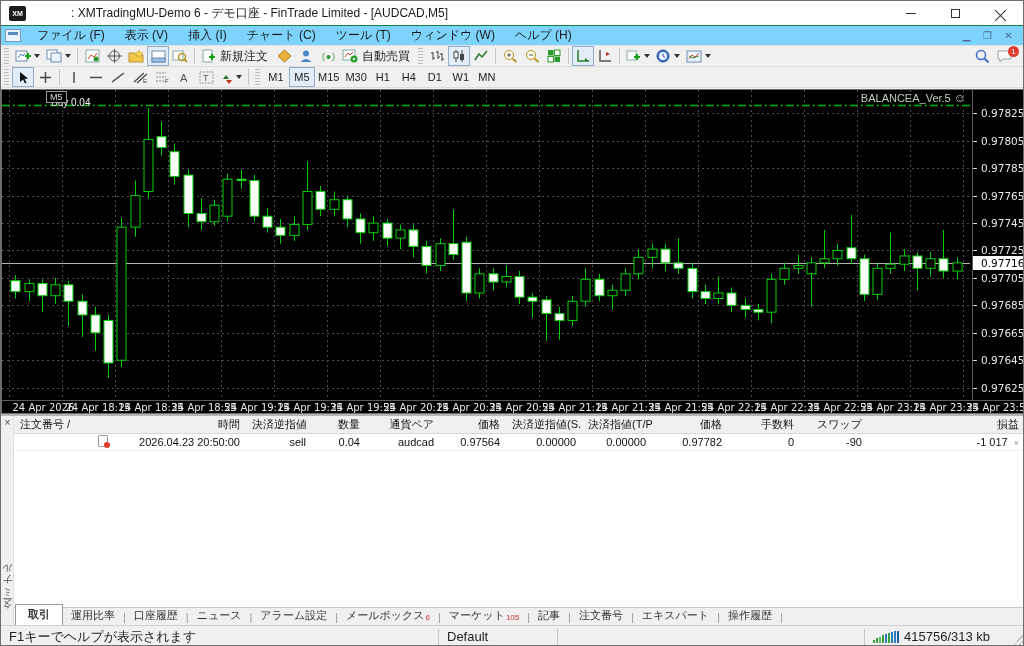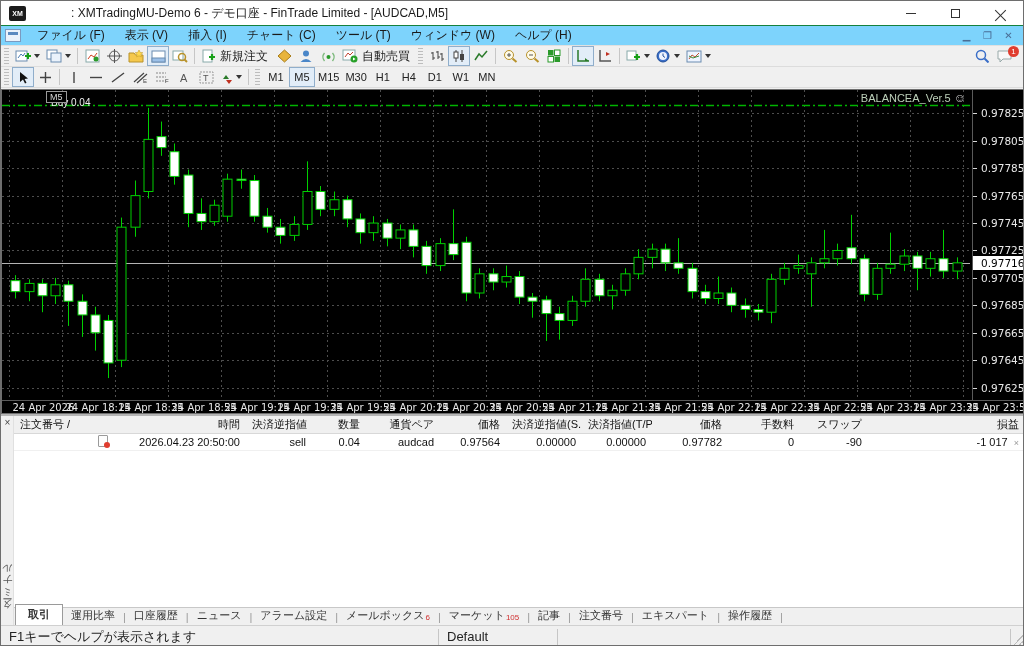--- a/index.html
+++ b/index.html
@@ -726,14 +726,28 @@
   </div>
 </div>
 
 <div class="statusbar">
   <div class="sb-cell sb-help">F1キーでヘルプが表示されます</div>
   <div class="sb-sep"></div>
   <div class="sb-cell sb-profile">Default</div>
   <div class="sb-sep"></div>
   <div class="sb-fill"></div>
   <div class="sb-sep"></div>
+  <div class="sb-cell sb-traffic">
+    <span class="traffic-bars">
+      <i style="height:3px;background:#3a9e3a"></i>
+        <i style="height:5px;background:#3a9e3a"></i>
+        <i style="height:6px;background:#57b357"></i>
+        <i style="height:8px;background:#3a9e3a"></i>
+        <i style="height:9px;background:#2e7fbf"></i>
+        <i style="height:10px;background:#3a9e3a"></i>
+        <i style="height:11px;background:#2e7fbf"></i>
+        <i style="height:12px;background:#2e7fbf"></i>
+        <i style="height:12px;background:#1f5e9e"></i>
+    </span>
+    <span>415756/313 kb</span>
+  </div>
   <div class="sb-grip"></div>
 </div>
 
 </body></html>

